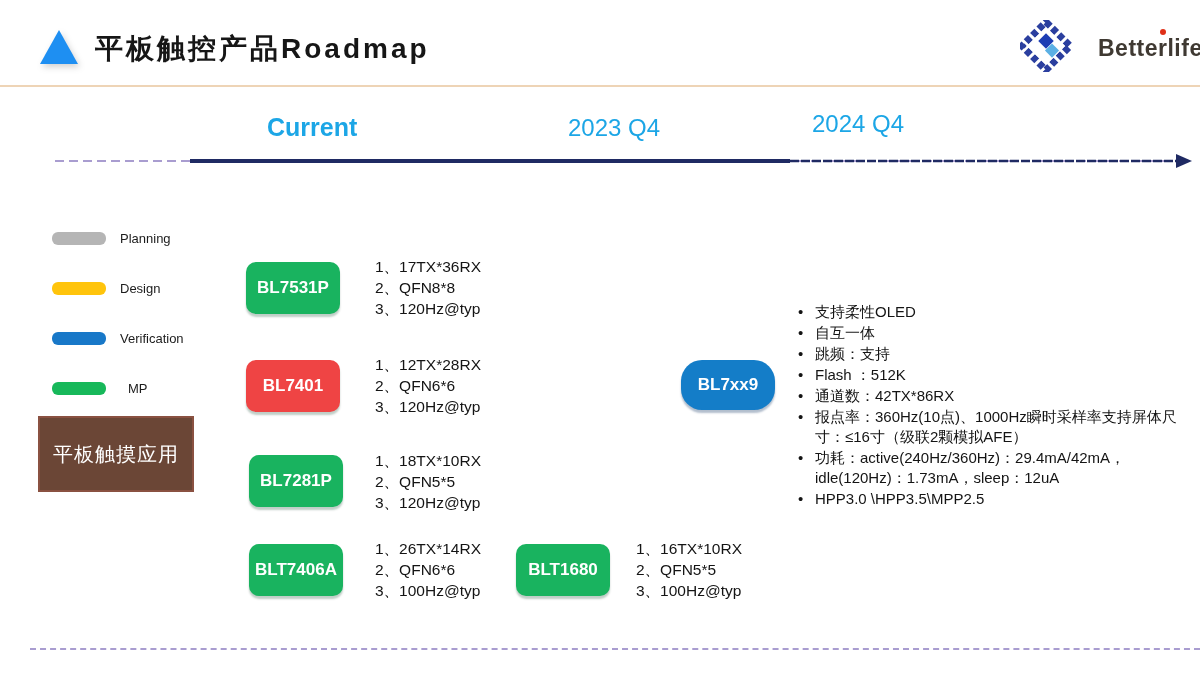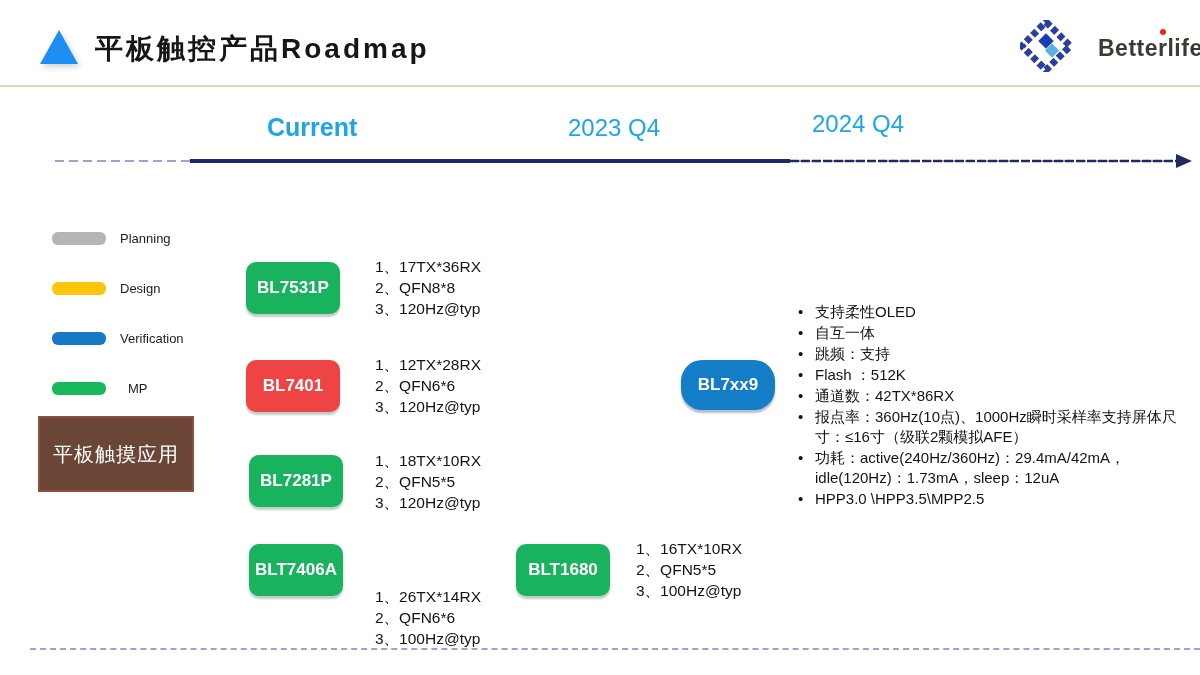--- a/index.html
+++ b/index.html
@@ -139,21 +139,21 @@
   <div class="specs" style="left:375px;top:354px;">
     <div>1、12TX*28RX</div>
     <div>2、QFN6*6</div>
     <div>3、120Hz@typ</div>
   </div>
   <div class="specs" style="left:375px;top:450px;">
     <div>1、18TX*10RX</div>
     <div>2、QFN5*5</div>
     <div>3、120Hz@typ</div>
   </div>
-  <div class="specs" style="left:375px;top:538px;margin-top:48px;">
+  <div class="specs" style="left:375px;top:538px;">
     <div>1、26TX*14RX</div>
     <div>2、QFN6*6</div>
     <div>3、100Hz@typ</div>
   </div>
   <div class="specs" style="left:636px;top:538px;">
     <div>1、16TX*10RX</div>
     <div>2、QFN5*5</div>
     <div>3、100Hz@typ</div>
   </div>
 

